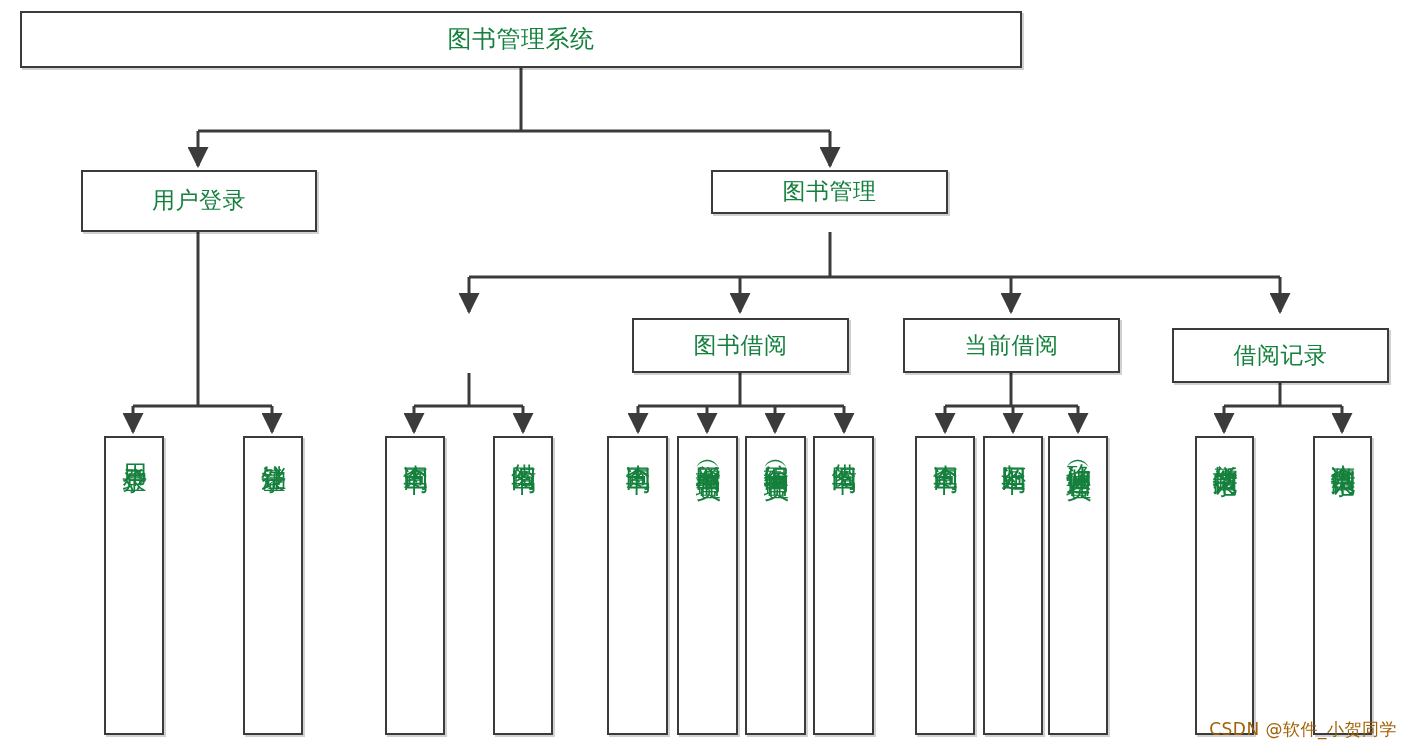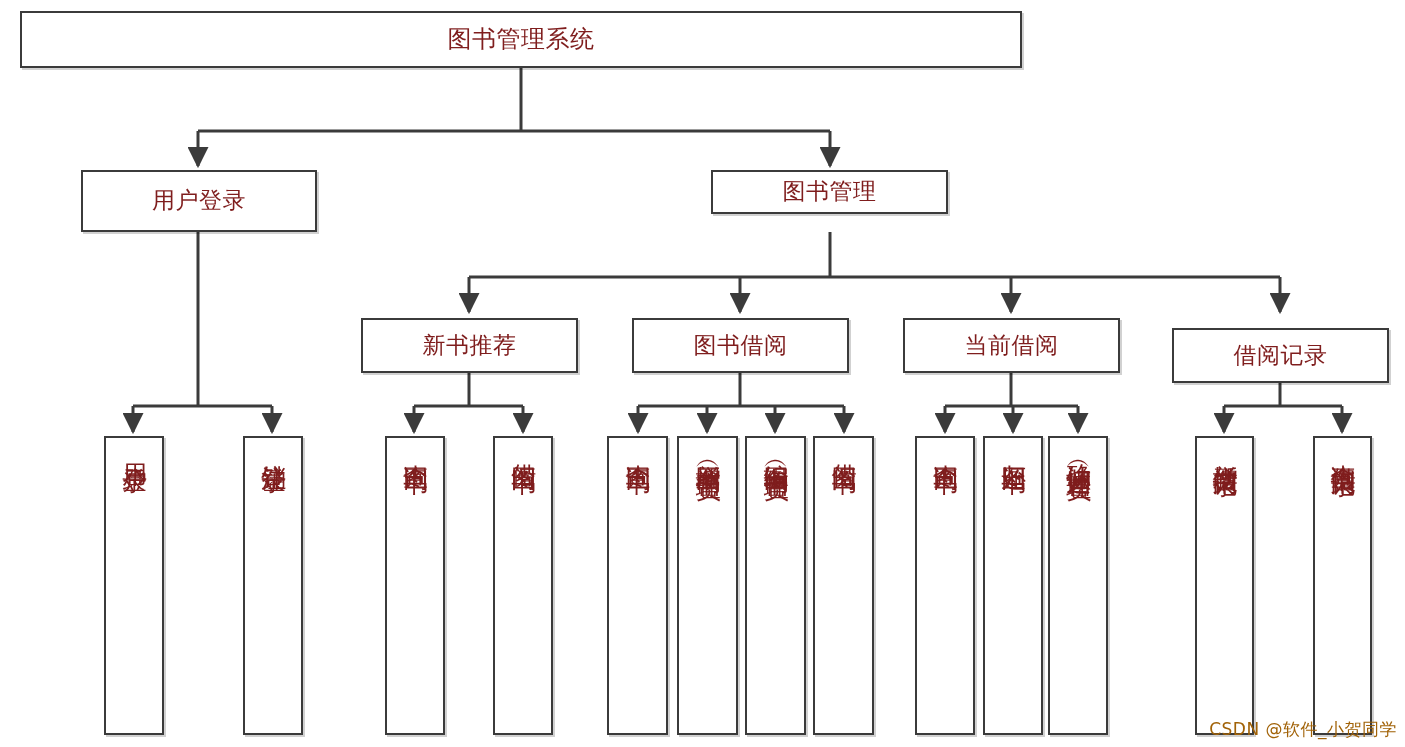--- a/index.html
+++ b/index.html
@@ -27,21 +27,21 @@
   }
   .node {
     position: absolute;
     box-sizing: border-box;
     background: #ffffff;
     border: 2px solid #3b3b3b;
     box-shadow: 2px 2px 0 rgba(0,0,0,0.18);
     display: flex;
     align-items: center;
     justify-content: center;
-    color: #7f1d1d;
+    color: #15803d;
   }
   .node .lbl {
     text-align: center;
     line-height: 1.18;
     letter-spacing: 0.5px;
   }
   
   .node.h .lbl {
     font-size: 23px;
     white-space: nowrap;
@@ -129,23 +129,20 @@
     <span class="lbl">图书管理系统</span>
   </div>
 
   <div class="node h" style="left:81px; top:170px; width:236px; height:62px;">
     <span class="lbl">用户登录</span>
   </div>
   <div class="node h" style="left:711px; top:170px; width:237px; height:44px;">
     <span class="lbl">图书管理</span>
   </div>
 
-  <div class="node h" style="left:361px; top:318px; width:217px; height:55px;">
-    <span class="lbl">新书推荐</span>
-  </div>
   <div class="node h" style="left:632px; top:318px; width:217px; height:55px;">
     <span class="lbl">图书借阅</span>
   </div>
   <div class="node h" style="left:903px; top:318px; width:217px; height:55px;">
     <span class="lbl">当前借阅</span>
   </div>
   <div class="node h" style="left:1172px; top:328px; width:217px; height:55px;">
     <span class="lbl">借阅记录</span>
   </div>
 

